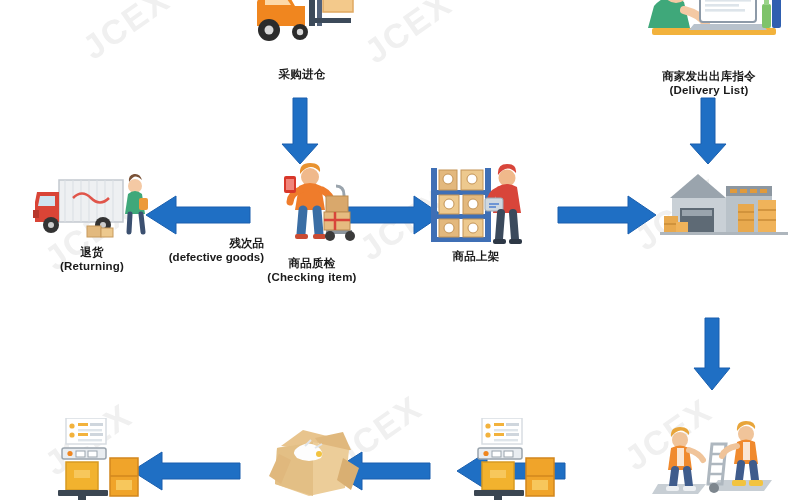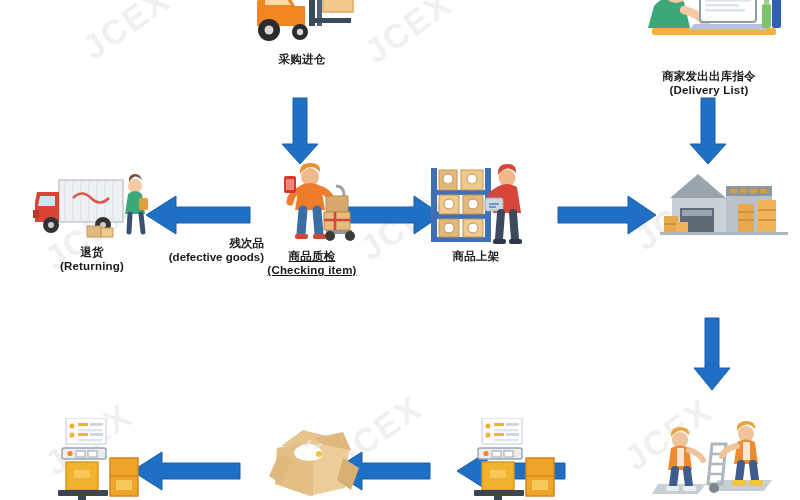--- a/index.html
+++ b/index.html
@@ -81,21 +81,21 @@
         <rect x="20" y="4" width="4" height="18" fill="#3c4a5a"></rect>
 
         <path d="M26 12 L36 12 L36 22 L26 22 Z" fill="#2f3a47"></path>
 
         <circle cx="26" cy="58" r="11" fill="#2b2b2b"></circle>
         <circle cx="26" cy="58" r="4.5" fill="#d8d8d8"></circle>
         <circle cx="57" cy="60" r="8" fill="#2b2b2b"></circle>
         <circle cx="57" cy="60" r="3.2" fill="#d8d8d8"></circle>
       </svg>
     </div>
-    <div class="label" style="margin-top:2px;">
+    <div class="label" style="margin-top:17px;">
       <span>采购进仓</span>
     </div>
   </div>
 
   <div class="node" style="left:618px; top:-34px; width:182px;">
     <div class="art" style="width:150px;height:84px;">
       <svg viewBox="0 0 150 84" width="150" height="84">
 
         <rect x="18" y="62" width="124" height="7" rx="2" fill="#f2b23c"></rect>
 
@@ -211,21 +211,21 @@
         <path d="M70 26 q8 0 8 9 v34" stroke="#9aa4ad" stroke-width="3" fill="none"></path>
         <rect x="60" y="70" width="26" height="4" fill="#8c959d"></rect>
         <circle cx="64" cy="76" r="5" fill="#3b3b3b"></circle>
         <circle cx="84" cy="76" r="5" fill="#3b3b3b"></circle>
 
         <rect x="60" y="36" width="22" height="16" fill="#d9a86c" stroke="#bb8b50" stroke-width="1"></rect>
         <rect x="58" y="52" width="26" height="18" fill="#e6bb80" stroke="#bb8b50" stroke-width="1"></rect>
         <path d="M69 52 v18 M58 60 h26" stroke="#d8453a" stroke-width="2.5"></path>
       </svg>
     </div>
-    <div class="label" style="margin-top:3px;text-decoration:underline;">
+    <div class="label" style="margin-top:10px;">
       <span>商品质检</span>
       <span class="en">(Checking item)</span>
     </div>
   </div>
 
   <div class="arrow" style="left:344px; top:196px;">
     <svg width="100" height="38" viewBox="0 0 100 38">
       <path d="M0 11 H70 V0 L98 19 L70 38 V27 H0 Z" fill="#1f6fc4" stroke="#1a5fae" stroke-width="1"></path>
     </svg>
   </div>

